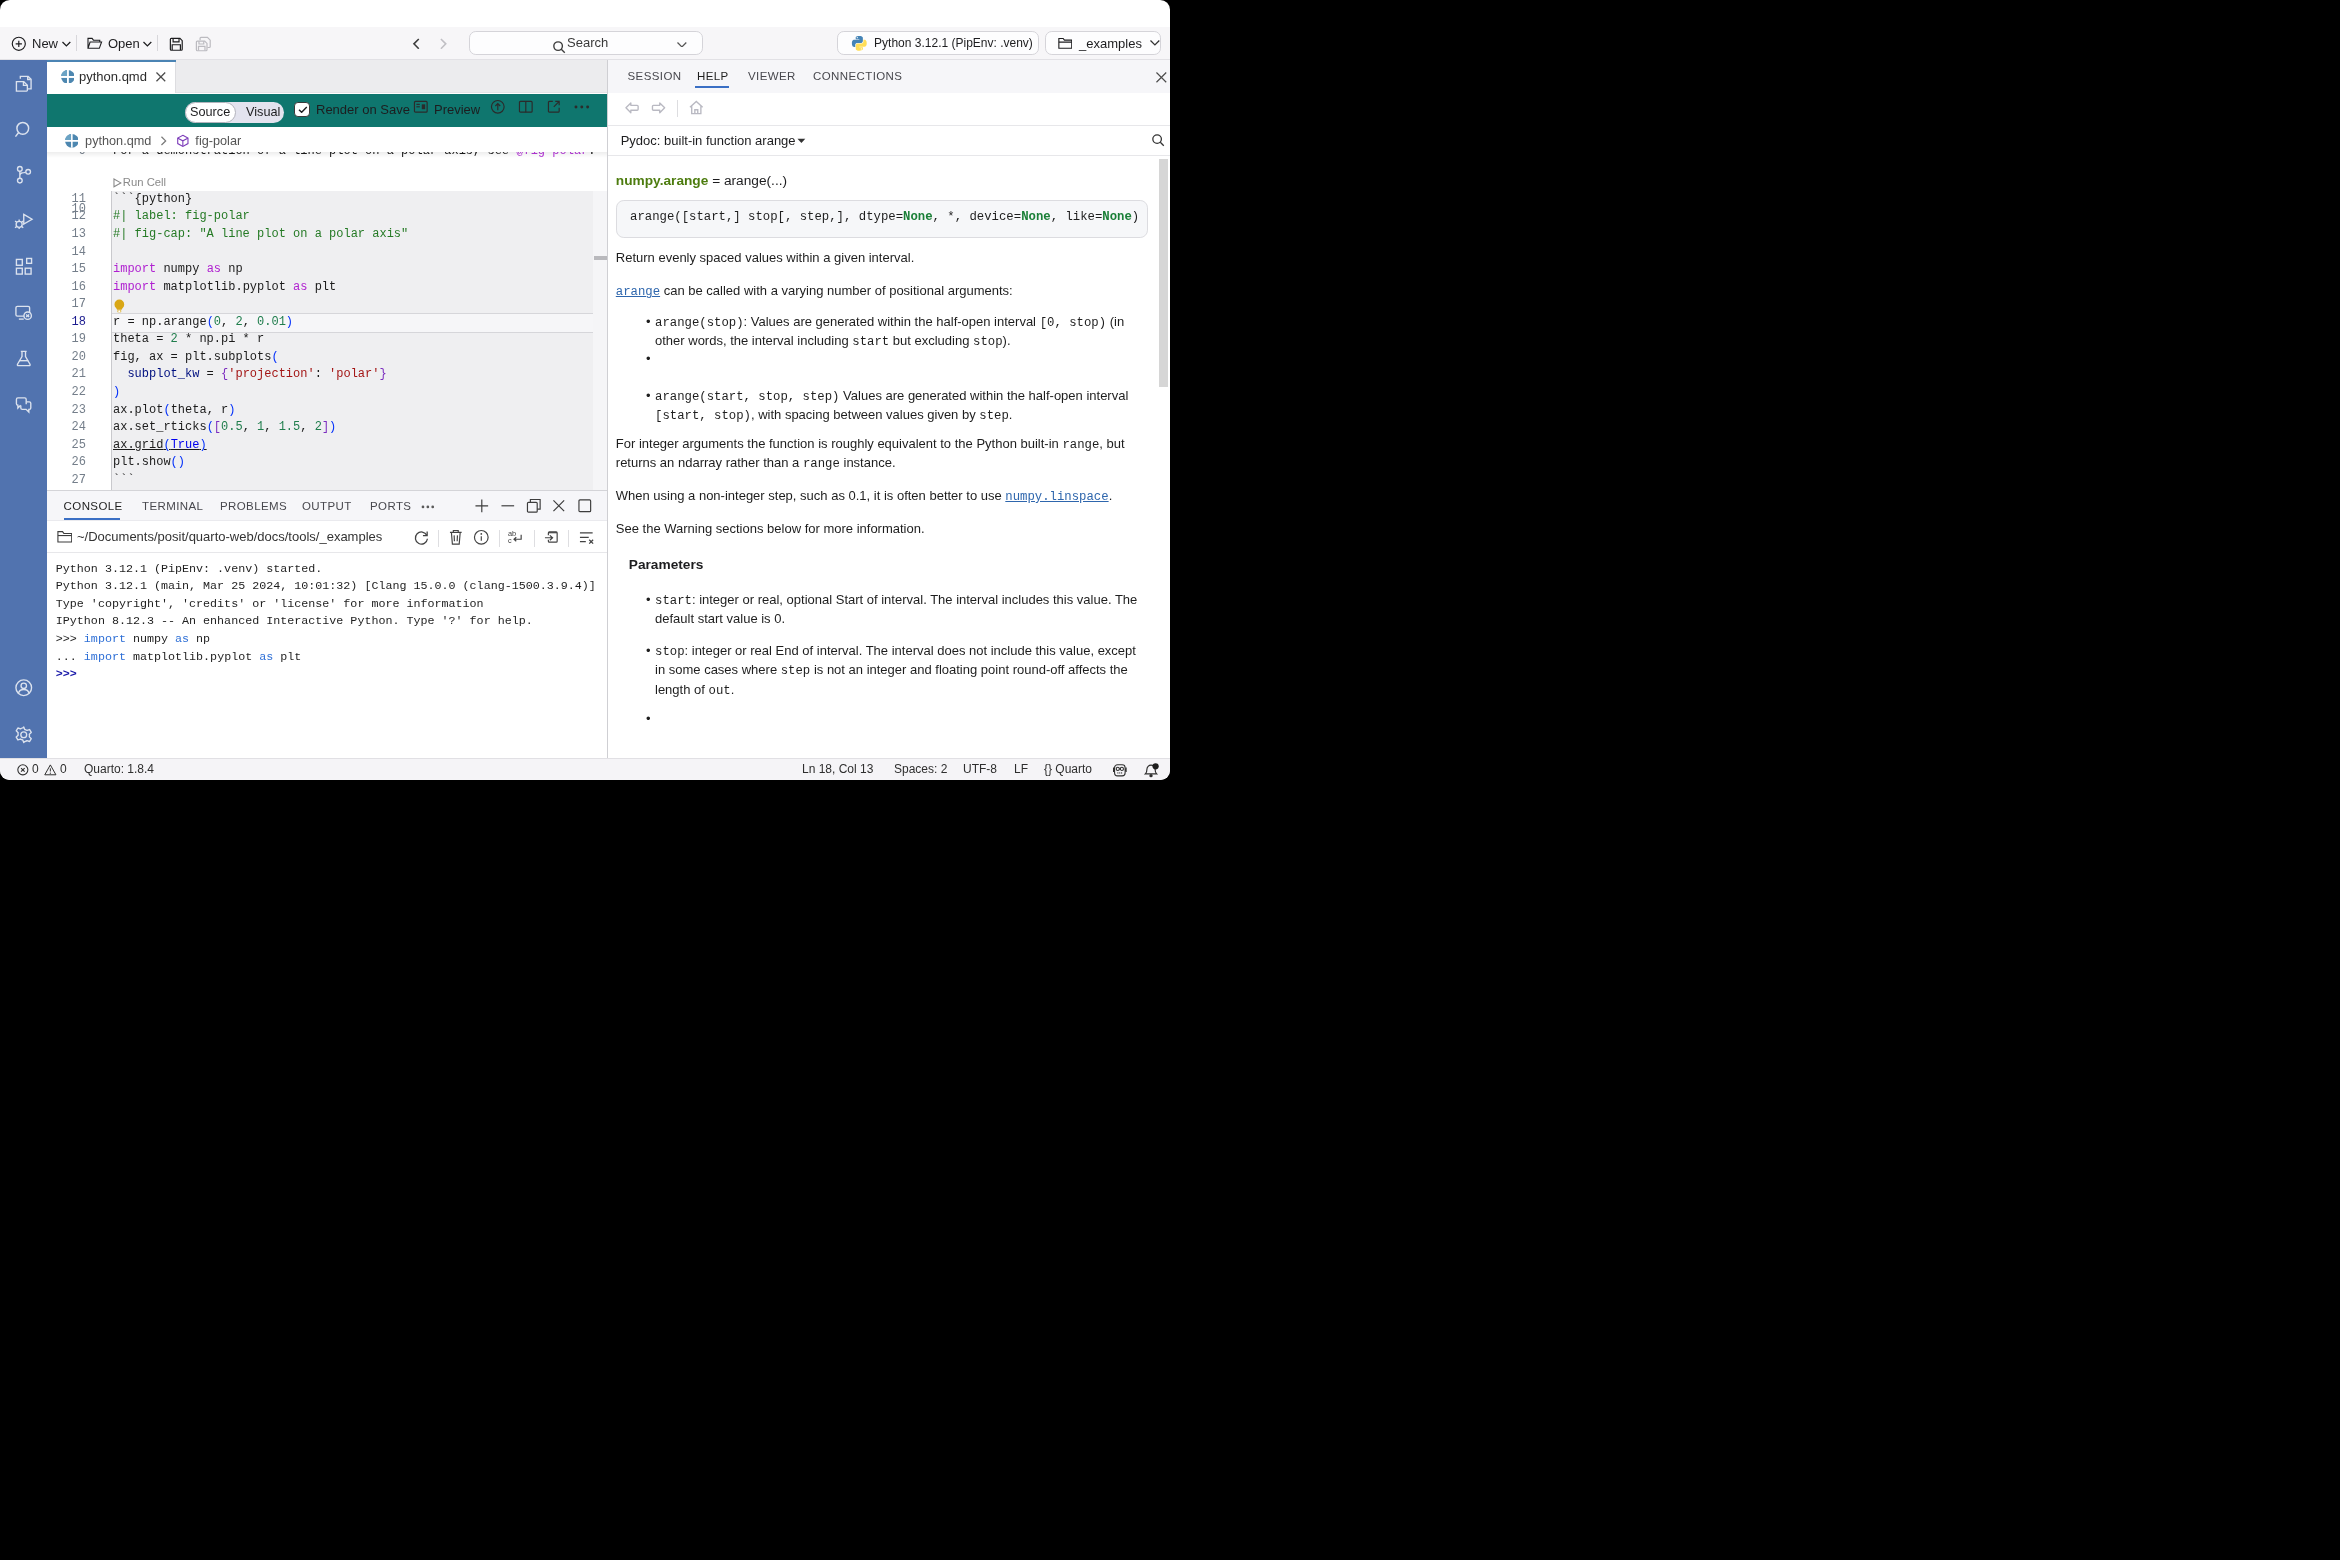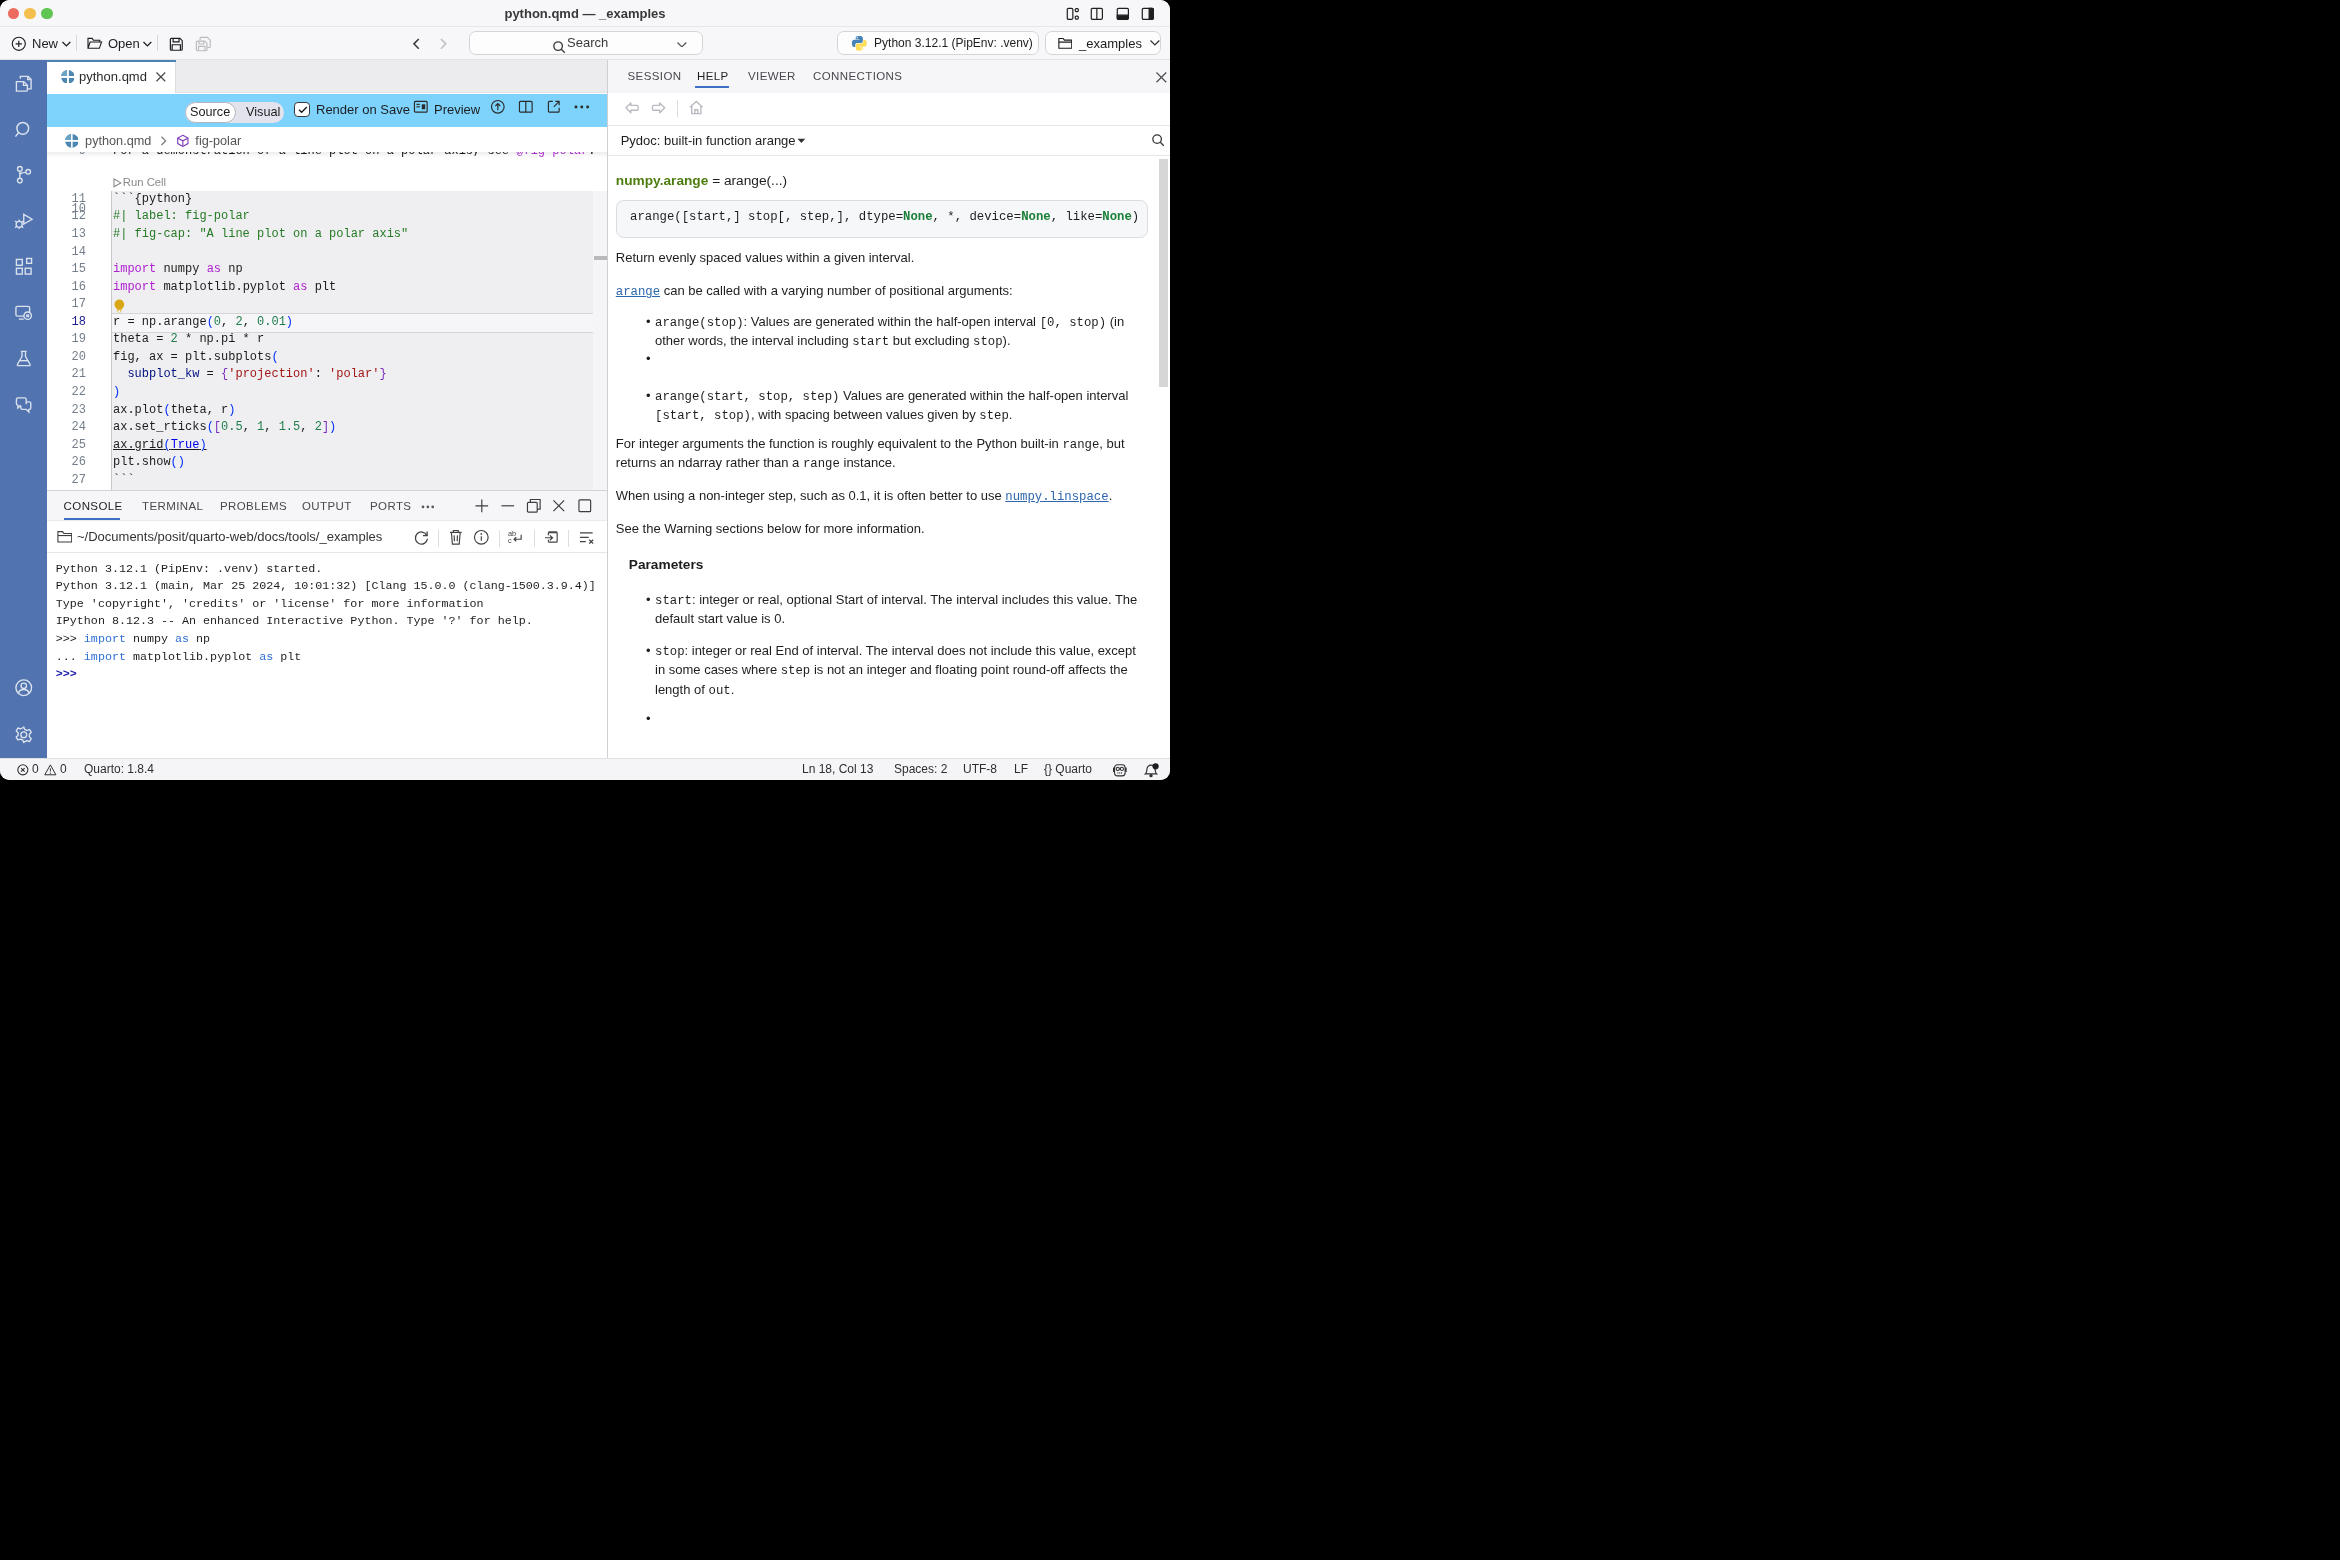--- a/index.html
+++ b/index.html
@@ -21,21 +21,21 @@
 .vsep { position:absolute; top:7.8px; width:1px; height:16.6px; background:#d8d7db; }
 .pillbtn { position:absolute; top:3.9px; height:24.4px; background:#fdfdfe; border:1px solid #d5d4d9; border-radius:6.8px; display:flex; align-items:center; font-size:13px; color:#1d1d1f; }
 
 
 #actbar { left:0; top:60px; width:47px; height:698px; background:#5173af; }
 .aicon { position:absolute; left:12.7px; }
 
 
 #tabstrip { left:47px; top:60px; width:560px; height:33px; background:#ececee; border-bottom:1px solid #e3e3e6; }
 #tab1 { position:absolute; left:0; top:0; width:129px; height:33px; background:#fff; border-right:1px solid #dddde0; }
-#edtoolbar { left:47px; top:94px; width:560px; height:35px; background:#7dd3fc; border-bottom:1px solid #e9e9ec; }
+#edtoolbar { left:47px; top:94px; width:560px; height:35px; background:#0f766e; border-bottom:1px solid #e9e9ec; }
 #breadcrumb { left:47px; top:130px; width:560px; height:22.4px; background:#fff; z-index:5; display:flex; align-items:center; font-size:12.7px; color:#555; }
 #bcshadow { left:47px; top:152px; width:560px; height:5.9px; background:linear-gradient(rgba(0,0,0,0.07), rgba(0,0,0,0)); z-index:5; }
 #codearea { left:47px; top:127px; width:560px; height:363px; background:#fff; overflow:hidden; }
 .cline { position:absolute; left:66px; height:17.6px; line-height:17.6px; font-size:12px; white-space:pre; font-family:"Liberation Mono", monospace; color:#1b1b1b; }
 .lnum { position:absolute; left:0px; width:39px; height:17.6px; line-height:17.6px; text-align:right; font-size:12px; font-family:"Liberation Mono", monospace; color:#747e8a; }
 
 
 #console { left:47px; top:490px; width:560px; height:269px; background:#fff; border-top:1px solid #d4d4d8; }
 .ptab { position:absolute; top:0; height:30px; line-height:30px; font-size:11.5px; letter-spacing:0.4px; color:#48484e; }
 .conline { position:absolute; left:8.8px; font-size:11.7px; line-height:17.6px; white-space:pre; font-family:"Liberation Mono", monospace; color:#1e1e1e; }
@@ -48,43 +48,20 @@
 .hmono { font-family:"Liberation Mono", monospace; font-size:12.3px; }
 .hlink { color:#2e66ad; text-decoration:underline; }
 
 
 #statusbar { left:0; top:758px; width:1170px; height:22px; background:#f5f4f7; border-top:1px solid #e1e0e4; font-size:12px; color:#2e2e2e; }
 .sitem { position:absolute; top:0; height:21.5px; line-height:21.5px; }
 </style>
 </head>
 <body>
 <div id="win">
-  <div class="abs" id="titlebar">
-    <div class="tl" style="left:7.8px; background:#ed6a5e;"></div>
-    <div class="tl" style="left:24.4px; background:#f5bf4f;"></div>
-    <div class="tl" style="left:41px; background:#61c554;"></div>
-    <div id="title">python.qmd — _examples</div>
-    <svg class="tbicon" style="left:1066px;" width="13.7" height="13.7" viewBox="0 0 16 16" fill="none" stroke="#1f1f1f" stroke-width="1.4">
-        <rect x="1.5" y="1.5" width="6.5" height="13" rx="1.5"></rect>
-        <rect x="10.8" y="1.8" width="3.6" height="3.6" rx="1.2"></rect>
-        <rect x="10.8" y="10.6" width="3.6" height="3.6" rx="1.2"></rect>
-      </svg>
-    <svg class="tbicon" style="left:1090px;" width="13.7" height="13.7" viewBox="0 0 16 16" fill="none" stroke="#1f1f1f" stroke-width="1.4">
-        <rect x="1.5" y="1.5" width="13" height="13" rx="1.5"></rect>
-        <line x1="8" y1="1.5" x2="8" y2="14.5"></line>
-      </svg>
-    <svg class="tbicon" style="left:1116px;" width="13.7" height="13.7" viewBox="0 0 16 16" fill="none" stroke="#1f1f1f" stroke-width="1.4">
-        <rect x="1.5" y="1.5" width="13" height="13" rx="1.5"></rect>
-        <path d="M1.5 9.5 h13 v3.5 q0 1.5 -1.5 1.5 h-10 q-1.5 0 -1.5 -1.5 z" fill="#1f1f1f"></path>
-      </svg>
-    <svg class="tbicon" style="left:1141px;" width="13.7" height="13.7" viewBox="0 0 16 16" fill="none" stroke="#1f1f1f" stroke-width="1.4">
-        <rect x="1.5" y="1.5" width="13" height="13" rx="1.5"></rect>
-        <path d="M9.5 1.5 h3.5 q1.5 0 1.5 1.5 v10 q0 1.5 -1.5 1.5 h-3.5 z" fill="#1f1f1f"></path>
-      </svg>
-  </div>
   <div class="abs" id="toolbar">
     <svg class="abs" style="left:10.7px;top:8.8px;" width="15.6" height="15.6" viewBox="0 0 16 16" fill="none" stroke="#1d1d1f" stroke-width="1.2">
         <circle cx="8" cy="8" r="6.7"></circle>
         <line x1="8" y1="4.8" x2="8" y2="11.2"></line>
         <line x1="4.8" y1="8" x2="11.2" y2="8"></line>
       </svg>
     <div class="tbtn" style="left:32px;">New</div>
     <svg class="abs" style="left:62px;top:13.7px;" width="8.8" height="5.9" viewBox="0 0 9 6">
         <path d="M0.5 1 L4.5 5 L8.5 1" fill="none" stroke="#1d1d1f" stroke-width="1.3"></path>
       </svg>

